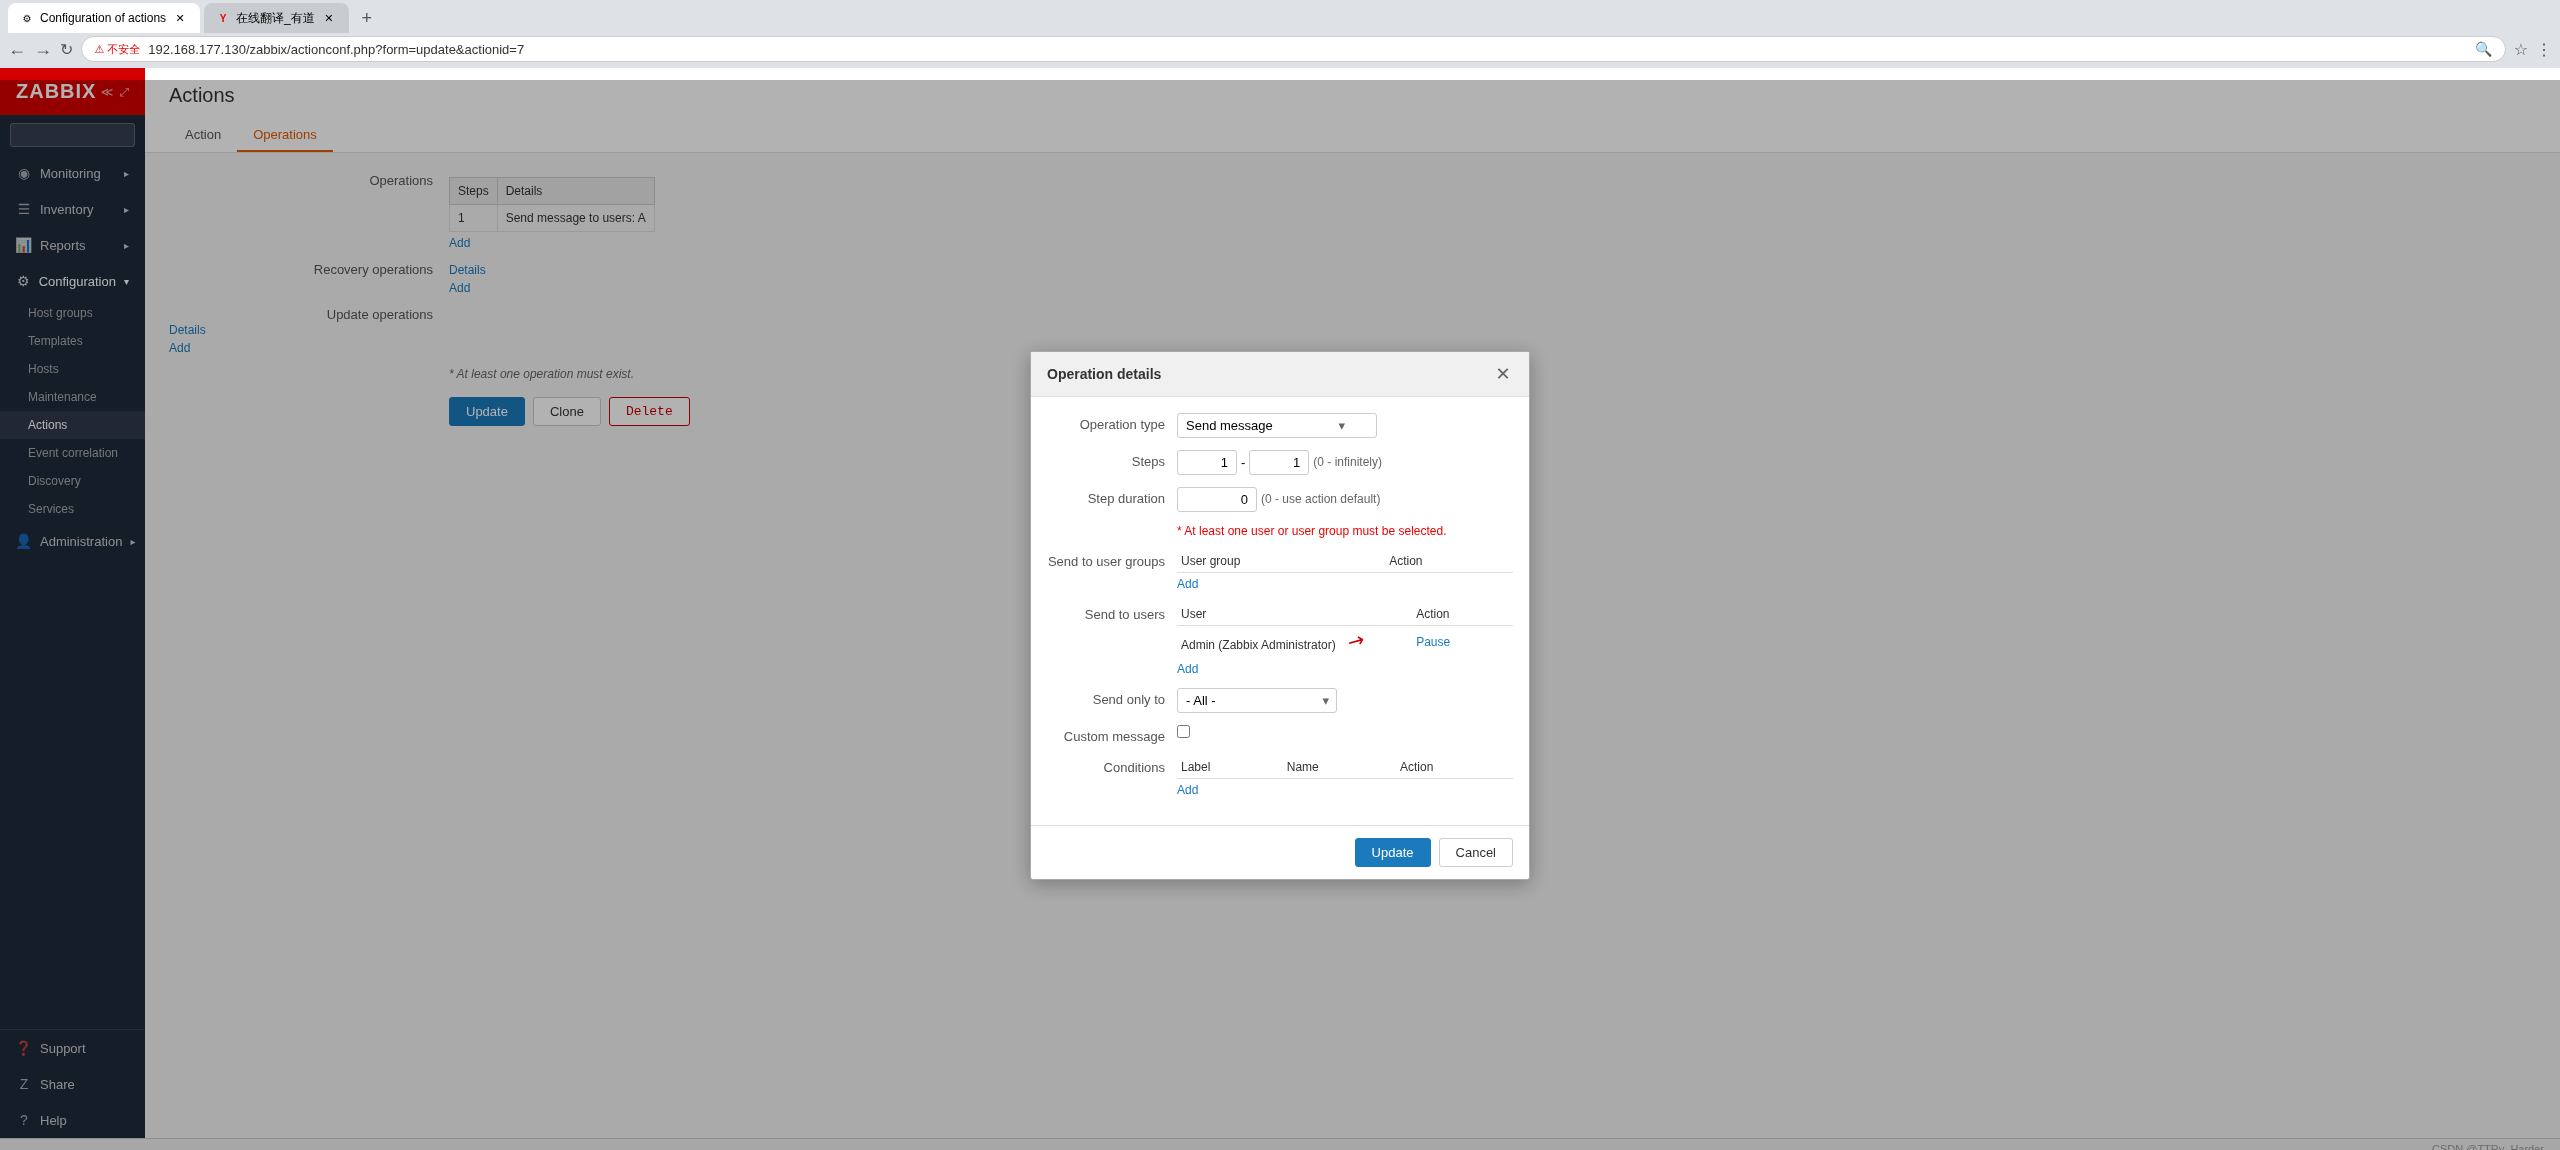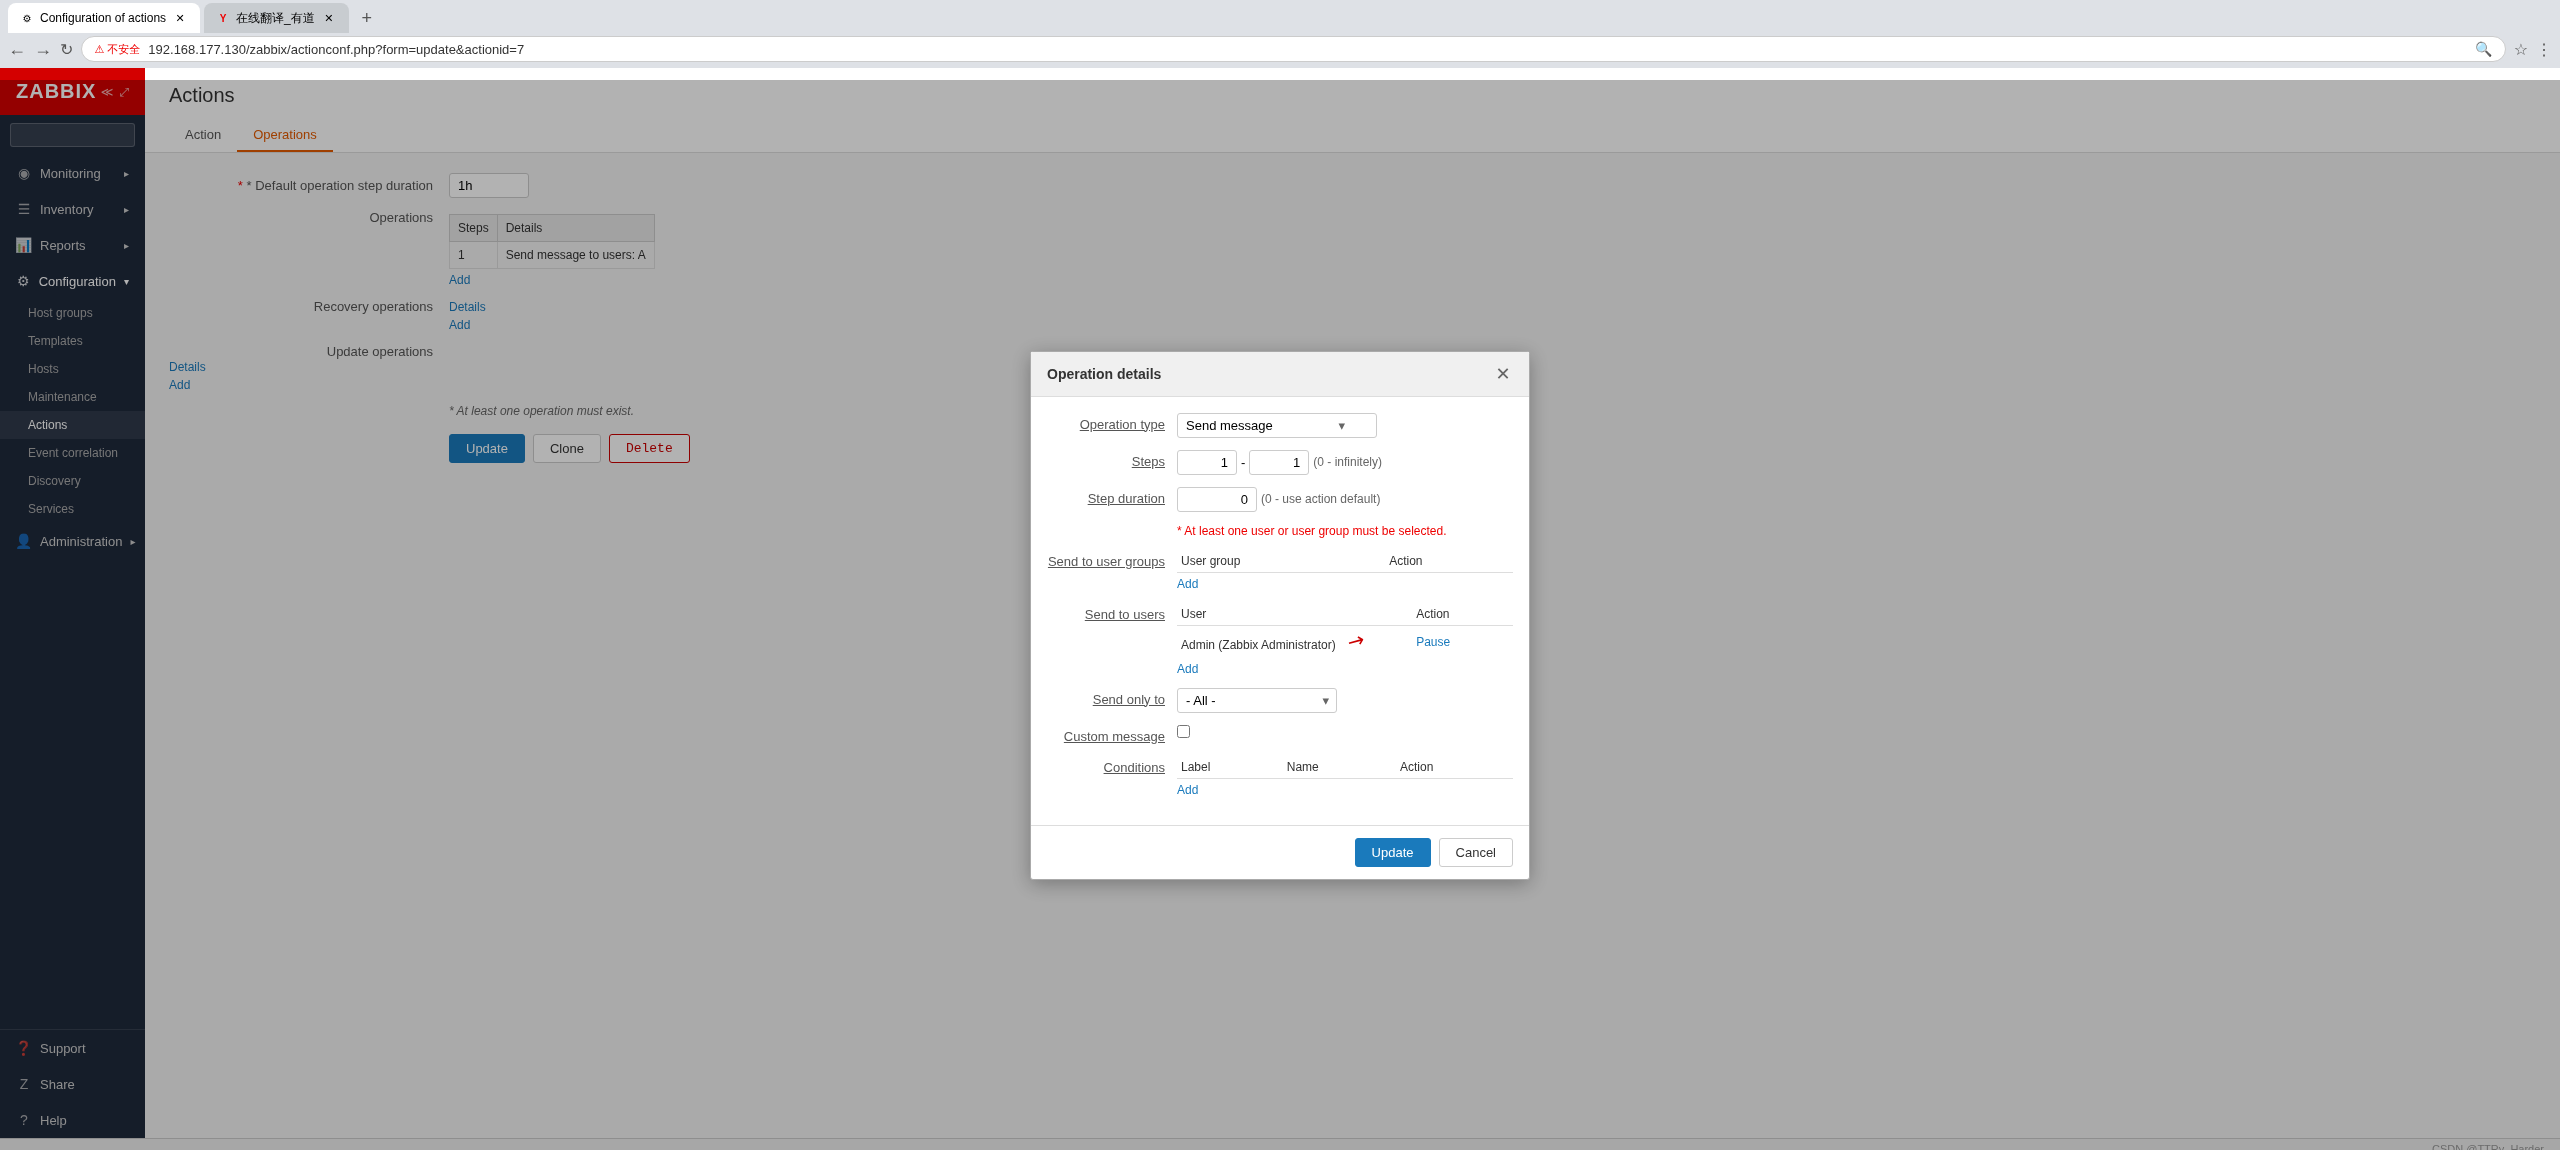--- a/index.html
+++ b/index.html
@@ -60,21 +60,21 @@
     .warning-text { color: #666; font-size: 12px; font-style: italic; }
 
     
     .modal-overlay { position: fixed; top: 80px; left: 0; right: 0; bottom: 0; background: rgba(0,0,0,0.3); display: flex; align-items: center; justify-content: center; z-index: 100; }
     .modal { background: #fff; border: 1px solid #aaa; border-radius: 3px; width: 500px; box-shadow: 0 4px 20px rgba(0,0,0,0.3); }
     .modal-header { display: flex; align-items: center; justify-content: space-between; padding: 12px 16px; border-bottom: 1px solid #ddd; background: #f0f0f0; }
     .modal-title { font-size: 14px; font-weight: bold; color: #333; }
     .modal-close { cursor: pointer; font-size: 18px; color: #666; width: 20px; height: 20px; display: flex; align-items: center; justify-content: center; }
     .modal-body { padding: 16px; }
     .modal-row { display: flex; align-items: flex-start; margin-bottom: 12px; }
-    .modal-label { width: 130px; text-align: right; padding-right: 12px; color: #555; font-size: 13px; padding-top: 4px; flex-shrink: 0; text-decoration: underline; }
+    .modal-label { width: 130px; text-align: right; padding-right: 12px; color: #555; font-size: 13px; padding-top: 4px; flex-shrink: 0; }
     .modal-field { flex: 1; }
     .modal-select { border: 1px solid #ccc; padding: 4px 8px; border-radius: 3px; font-size: 13px; background: #fff; width: 100%; appearance: none; cursor: pointer; }
     .select-wrapper { position: relative; display: inline-block; }
     .select-wrapper::after { content: '▾'; position: absolute; right: 8px; top: 50%; transform: translateY(-50%); pointer-events: none; color: #666; }
     .steps-row { display: flex; align-items: center; gap: 4px; }
     .steps-input { width: 60px; border: 1px solid #ccc; padding: 4px 8px; border-radius: 3px; font-size: 13px; text-align: right; }
     .steps-hint { color: #666; font-size: 12px; }
     .modal-note { color: #e00; font-size: 12px; margin-bottom: 12px; margin-left: 130px; }
     .user-group-table { width: 100%; border-collapse: collapse; }
     .user-group-table th { text-align: left; font-weight: normal; color: #333; font-size: 12px; padding: 4px 4px; border-bottom: 1px solid #ddd; }
@@ -204,26 +204,20 @@
   <div class="main">
     <div class="main-header">
       <h1 class="main-title">Actions</h1>
       <div class="main-tabs">
         <div class="main-tab">Action</div>
         <div class="main-tab active">Operations</div>
       </div>
     </div>
     <div class="main-content">
 
-      <div class="form-row">
-        <div class="form-label">
-          <span style="color:#e00;">*</span> <span>* Default operation step duration</span>
-        </div>
-        <input class="form-input" type="text" value="1h" style="width: 80px;">
-      </div>
 
 
       <div class="form-row" style="align-items:flex-start;">
         <div class="section-label">Operations</div>
         <div>
           <table class="ops-table">
             <thead>
               <tr>
                 <th>Steps</th>
                 <th>Details</th>

